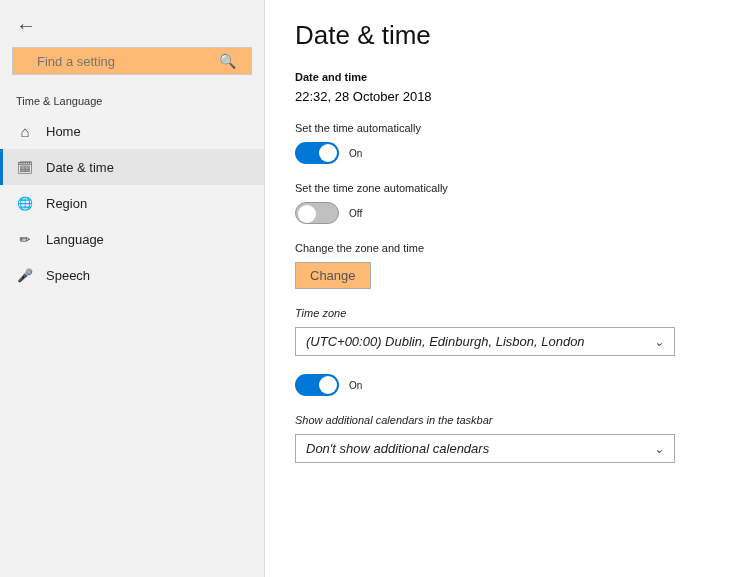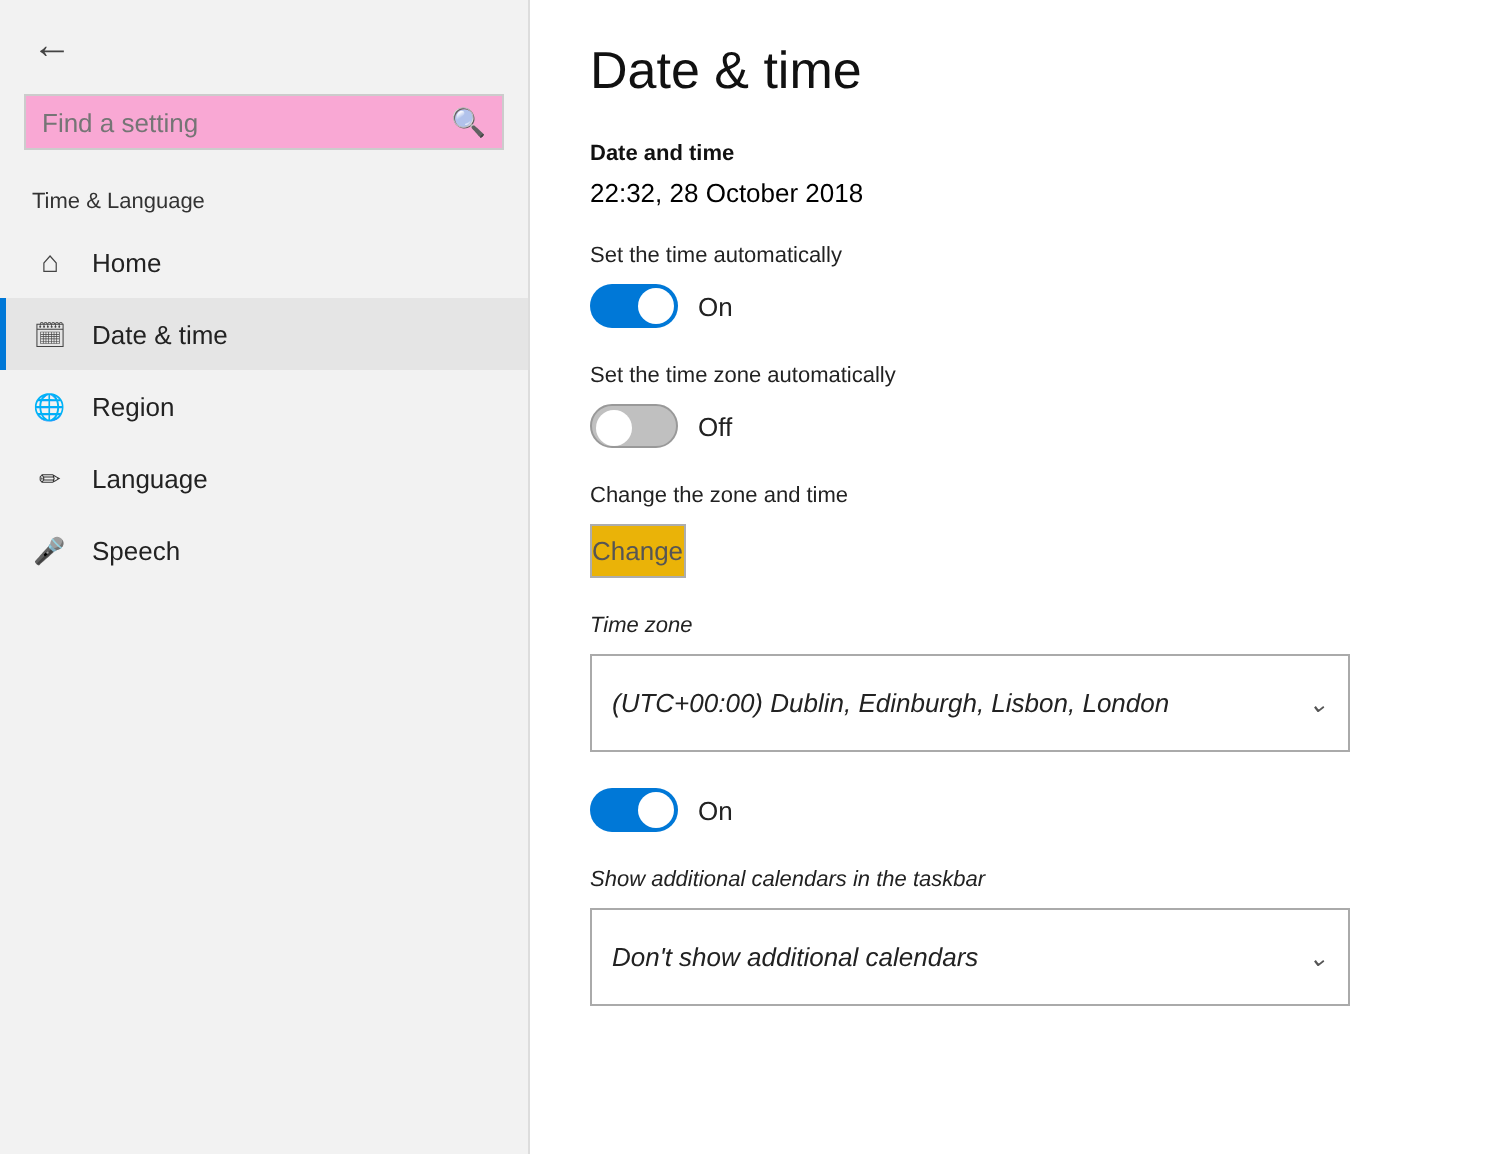--- a/index.html
+++ b/index.html
@@ -27,23 +27,23 @@
       font-size: 13px;
       color: #666;
       font-weight: 600;
       letter-spacing: 0.02em;
     }
 
     .search-box {
       margin: 0 12px 12px 12px;
       display: flex;
       align-items: center;
-      background: #f9a8d4;
+      background: #fdba74;
       border: 1px solid #ccc;
-      padding: 5px 8px;
+      padding: 5px 24px;
       gap: 6px;
     }
 
     .search-box input {
       border: none;
       outline: none;
       font-size: 13px;
       color: #555;
       background: transparent;
       flex: 1;
@@ -174,47 +174,47 @@
 
     .toggle.on .toggle-knob {
       right: 2px;
     }
 
     .toggle.off .toggle-knob {
       left: 2px;
     }
 
     .toggle-state-label {
-      font-size: 13px;
+      font-size: 10px;
       color: #222;
     }
 
     .change-btn {
       display: inline-block;
-      padding: 5px 0;
-      background: #eab308;
+      padding: 5px 14px;
+      background: #fdba74;
       border: 1px solid #adadad;
       font-size: 13px;
       color: #555;
       cursor: default;
       font-family: 'Segoe UI', Arial, sans-serif;
     }
 
     .dropdown-row {
       margin-bottom: 18px;
       font-style: italic;
     }
 
     .dropdown {
       width: 380px;
       display: flex;
       align-items: center;
       justify-content: space-between;
       border: 1px solid #aaa;
-      padding: 16px 10px;
+      padding: 6px 10px;
       font-size: 13px;
       color: #222;
       background: #fff;
       cursor: pointer;
     }
 
     .dropdown-arrow {
       font-size: 12px;
       color: #555;
     }

